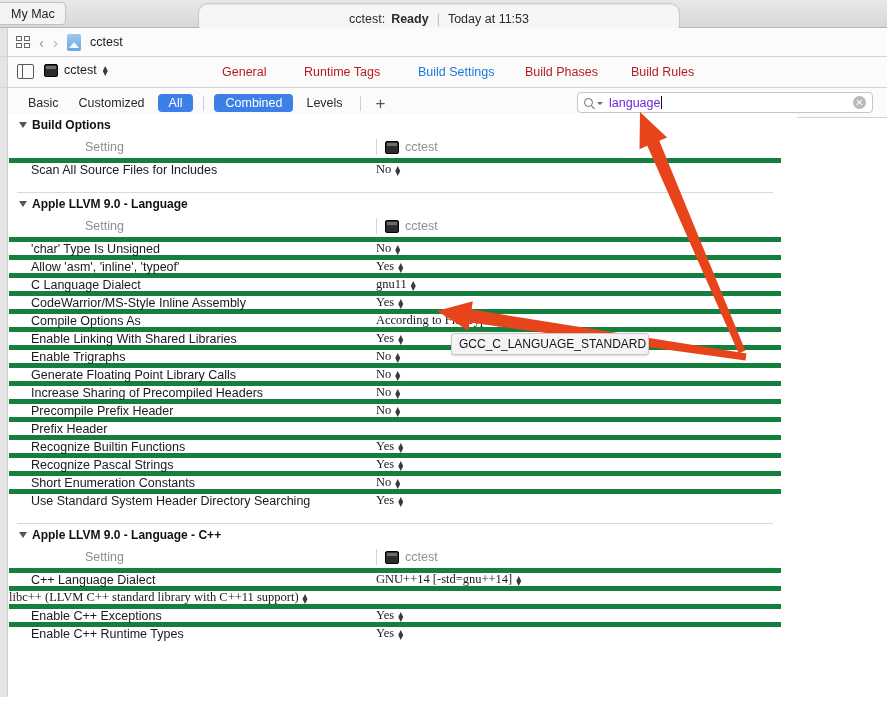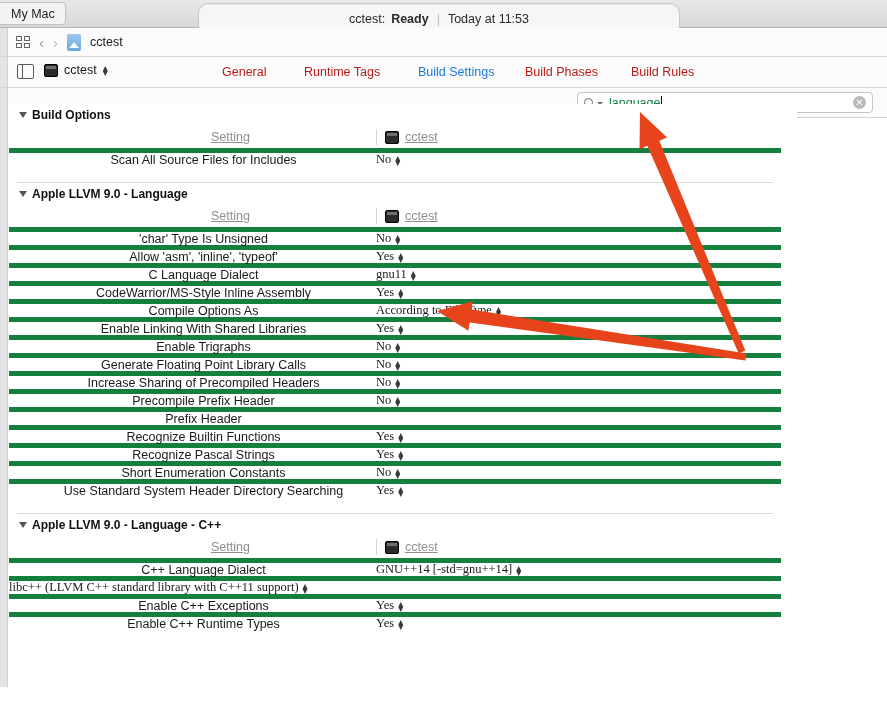--- a/index.html
+++ b/index.html
@@ -149,35 +149,35 @@
   }
   .sf-mag::after {
     content: ""; position: absolute; right: -3px; bottom: -2px;
     width: 4px; height: 1.4px; background: #6a6a6a; transform: rotate(45deg);
   }
   .sf-caretdown {
     width: 0; height: 0; margin: 1px 6px 0 3px; flex: none;
     border-left: 3px solid transparent; border-right: 3px solid transparent;
     border-top: 3.5px solid #6a6a6a;
   }
-  .sf-text { font-size: 12.5px; color: #15803d; flex: 1; }
+  .sf-text { font-size: 12.5px; color: #6d28d9; flex: 1; }
   .sf-caret {
     display: inline-block; width: 1px; height: 13px; background: #111;
     vertical-align: -2px; margin-left: 1px;
   }
   .sf-clear {
     width: 13px; height: 13px; border-radius: 50%; background: #b9b9b9;
     color: #fff; font-size: 10px; line-height: 13px; text-align: center;
     flex: none; font-family: "DejaVu Sans", sans-serif;
   }
 
   
   .content {
-    position: absolute; left: 0; top: 104px; width: 797px; height: 583px;
-    background: #fff; overflow: hidden; text-align: center;
+    position: absolute; left: 0; top: 114px; width: 797px; height: 583px;
+    background: #fff; overflow: hidden;
   }
   .c-left-strip {
     position: absolute; left: 0; top: 0; width: 8px; height: 100%;
     background: #e4e4e4; border-right: 1px solid #cfcfcf;
   }
   .c-right-strip {
     position: absolute; left: 871px; top: 0; width: 16px; height: 100%;
     background: #fff; border-left: 1px solid #d7d7d7;
   }
   .grouplist { position: absolute; left: 9px; top: 0; right: 16px; }
@@ -187,21 +187,21 @@
     height: 22px; display: flex; align-items: center; gap: 5px;
     padding-left: 10px; font-size: 12px; font-weight: bold; color: #111;
   }
   .tri {
     width: 0; height: 0; flex: none;
     border-left: 4.5px solid transparent; border-right: 4.5px solid transparent;
     border-top: 6px solid #555;
   }
   .col-head {
     height: 22px; display: flex; align-items: center;
-    font-size: 12.5px; color: #8e8e8e; text-decoration: underline;
+    font-size: 12.5px; color: #8e8e8e;
   }
   .col-head .c1 { width: 367px; padding-left: 76px; }
   .col-head .c2 { display: flex; align-items: center; gap: 6px;
     border-left: 1px solid #d4d4d4; padding-left: 8px; height: 16px; }
 
   .row {
     height: 18px; display: flex; align-items: center;
     border-top: 5px solid #15803d;
     font-size: 12.5px; color: #1a1a1a;
   }
@@ -269,20 +269,30 @@
       <span class="eh-tab" style="left:222px">General</span>
       <span class="eh-tab" style="left:304px">Runtime Tags</span>
       <span class="eh-tab active" style="left:418px">Build Settings</span>
       <span class="eh-tab" style="left:525px">Build Phases</span>
       <span class="eh-tab" style="left:631px">Build Rules</span>
     </div>
   </div>
 
   <div class="filterbar">
     <div class="fb-left-strip"></div>
+    <div class="fb-items">
+      <span class="fb-btn">Basic</span>
+      <span class="fb-btn">Customized</span>
+      <span class="fb-btn sel">All</span>
+      <span class="fb-divider"></span>
+      <span class="fb-btn sel">Combined</span>
+      <span class="fb-btn">Levels</span>
+      <span class="fb-divider"></span>
+      <span class="fb-plus">+</span>
+    </div>
     <div class="searchfield">
       <span class="sf-mag"></span>
       <span class="sf-caretdown"></span>
       <span class="sf-text"><span>language</span><span class="sf-caret"></span></span>
       <span class="sf-clear">✕</span>
     </div>
   </div>
 
   <div class="content">
     <div class="c-left-strip"></div>
@@ -524,14 +534,17 @@
       </div>
   </div>
 
   <svg class="anno" viewBox="0 0 887 701">
     <g id="arrows">
         <polygon points="640.0,112.0 667.1,137.4 659.3,140.7 745.3,350.6 738.7,353.4 647.3,145.8 639.5,149.2" fill="#e8441b"></polygon>
         <polygon points="437.0,311.0 472.8,301.2 471.6,309.6 746.5,353.5 745.5,360.5 469.7,322.4 468.4,330.8" fill="#e8441b"></polygon>
       </g>
   </svg>
 
+  <div class="tooltip">
+    <span>GCC_C_LANGUAGE_STANDARD</span>
+  </div>
 
 </div>
 
 </body></html>

